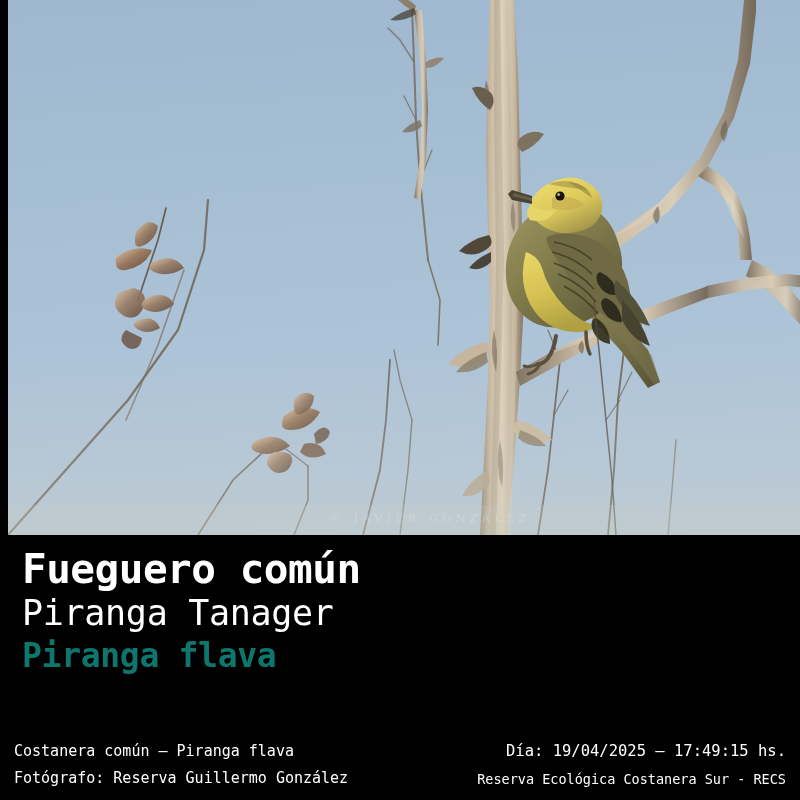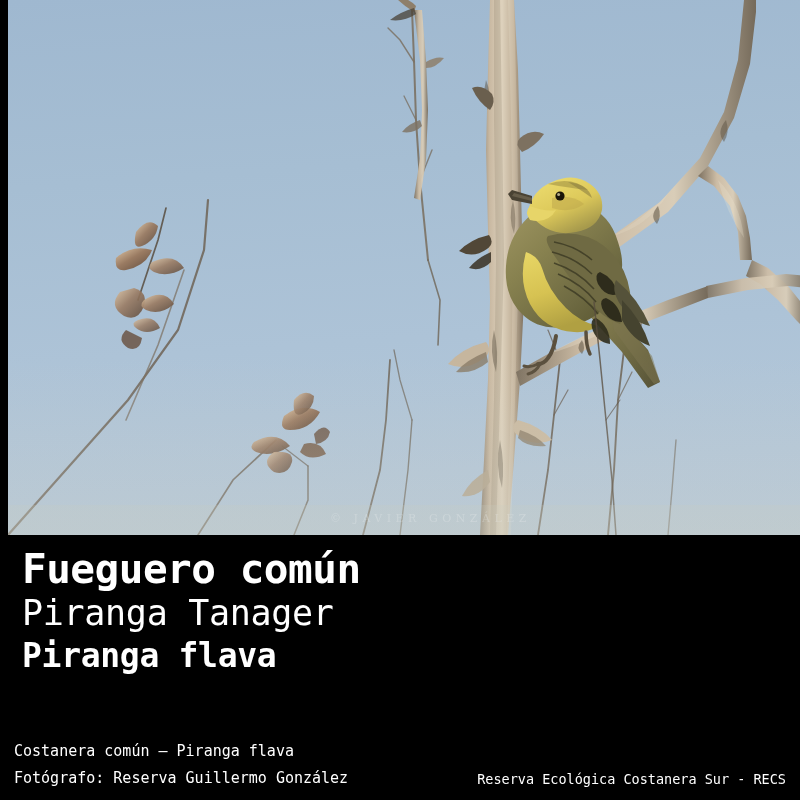--- a/index.html
+++ b/index.html
@@ -15,21 +15,21 @@
 
   
   #watermark{position:absolute;left:322px;top:512px;color:rgba(235,238,240,0.30);
     font-size:11px;letter-spacing:4.5px;font-family:"DejaVu Serif","Liberation Serif",serif;white-space:nowrap;}
 
   
   #caption{position:absolute;left:0;top:535px;width:800px;height:265px;background:#000;}
   #names{position:absolute;left:22px;top:10px;}
   .nm-common{color:#fff;font-size:41px;font-weight:bold;line-height:48px;letter-spacing:-0.5px;white-space:nowrap;text-align:right;}
   .nm-english{color:#fff;font-size:35px;font-weight:normal;line-height:41px;letter-spacing:-0.3px;white-space:nowrap;}
-  .nm-sci{color:#ffffff;font-size:33px;font-weight:bold;line-height:44px;letter-spacing:-0.3px;white-space:nowrap;}
+  .nm-sci{color:#0f766e;font-size:33px;font-weight:bold;line-height:44px;letter-spacing:-0.3px;white-space:nowrap;}
 
   
   #footer{position:absolute;left:0;top:742px;width:800px;height:58px;}
   .f-left{position:absolute;left:14px;color:#fff;font-size:15px;line-height:19px;white-space:nowrap;}
   .f-right{position:absolute;right:14px;color:#fff;text-align:right;white-space:nowrap;}
   .f-r1{font-size:15.5px;line-height:19px;}
   .f-r2{font-size:13.5px;line-height:19px;}
 </style>
 </head>
 <body>
@@ -274,16 +274,17 @@
       <div class="nm-common">Fueguero común</div>
       <div class="nm-english">Piranga Tanager</div>
       <div class="nm-sci">Piranga flava</div>
     </div>
 
   </div>
 
   <div id="footer">
     <div class="f-left" style="top:0px;">Costanera común – Piranga flava</div>
     <div class="f-left" style="top:27px;">Fotógrafo: Reserva Guillermo González</div>
+    <div class="f-right f-r1" style="top:0px;">Día: 19/04/2025 – 17:49:15 hs.</div>
     <div class="f-right f-r2" style="top:28px;">Reserva Ecológica Costanera Sur - RECS</div>
   </div>
 
 </div>
 
 </body></html>

